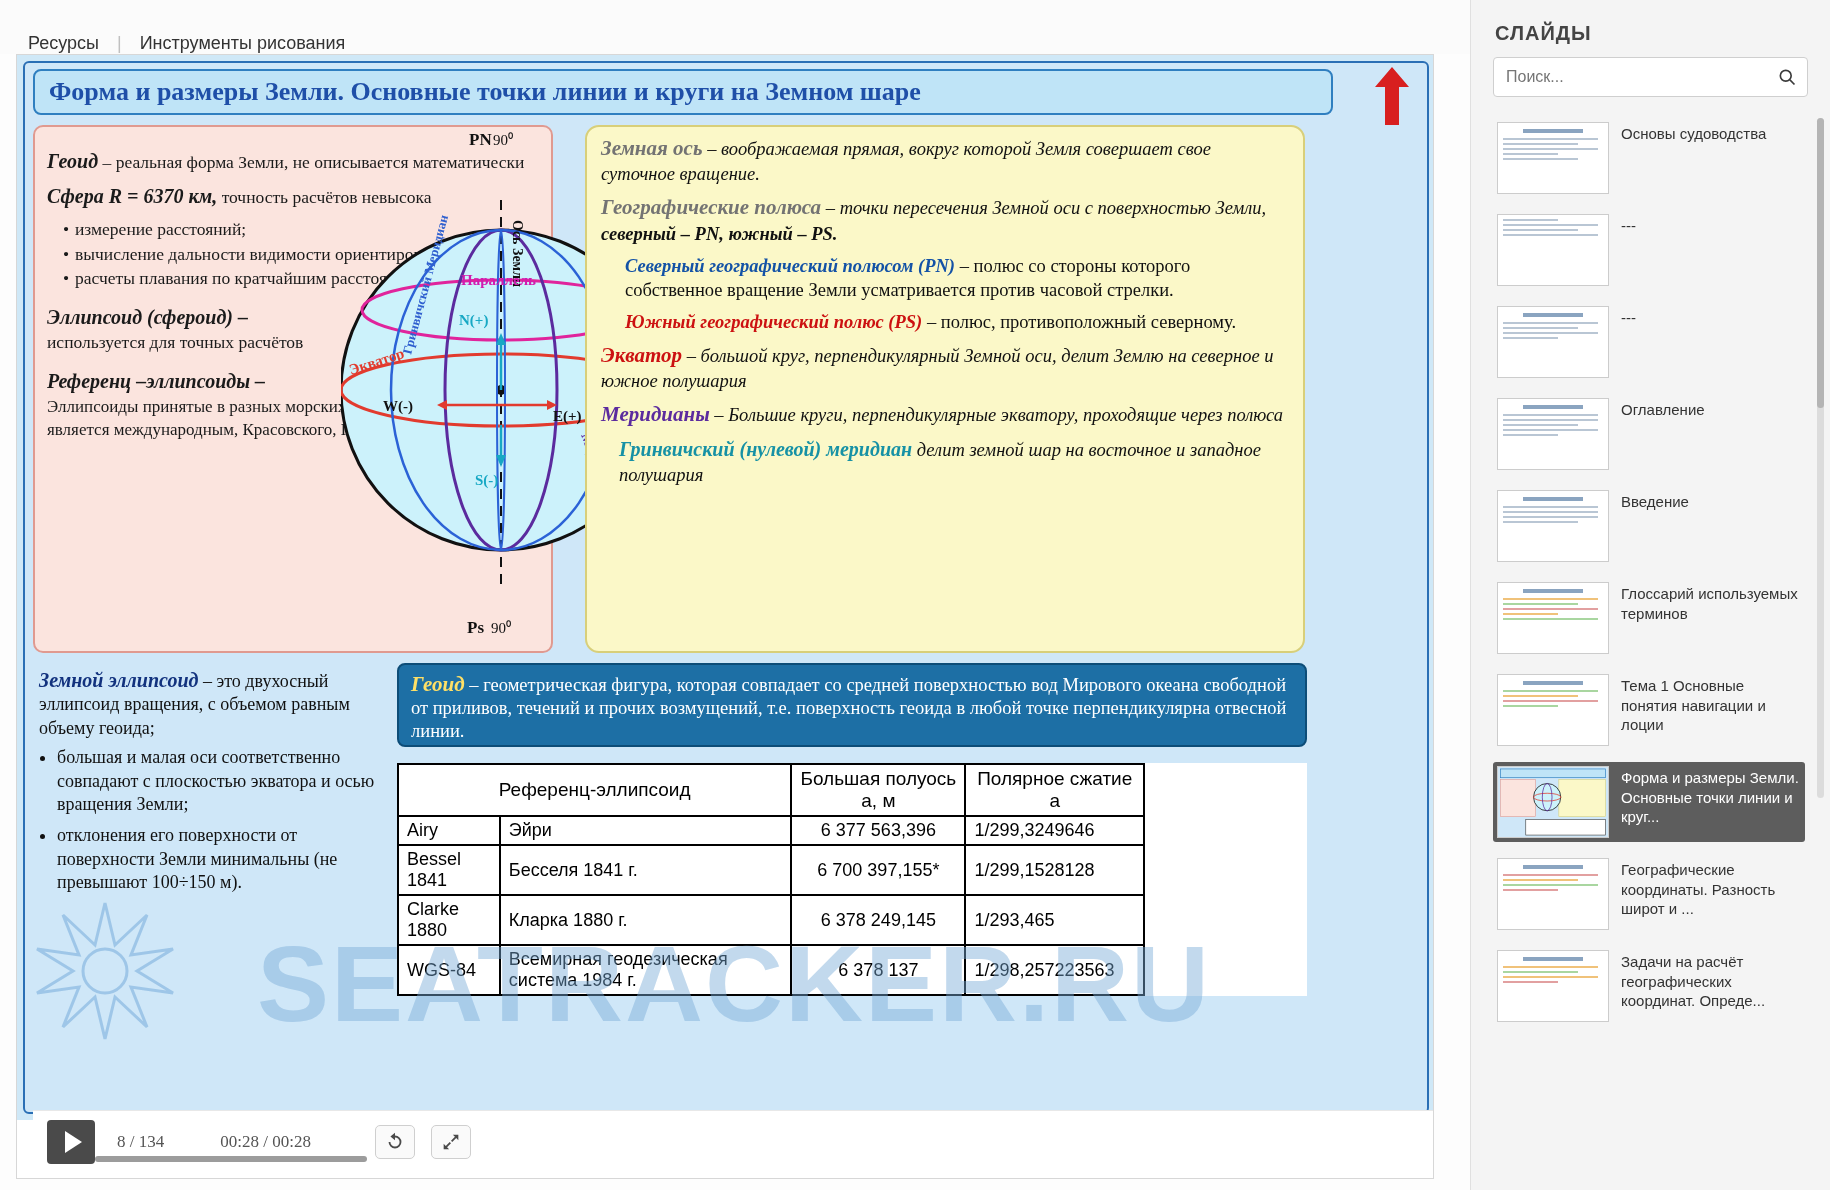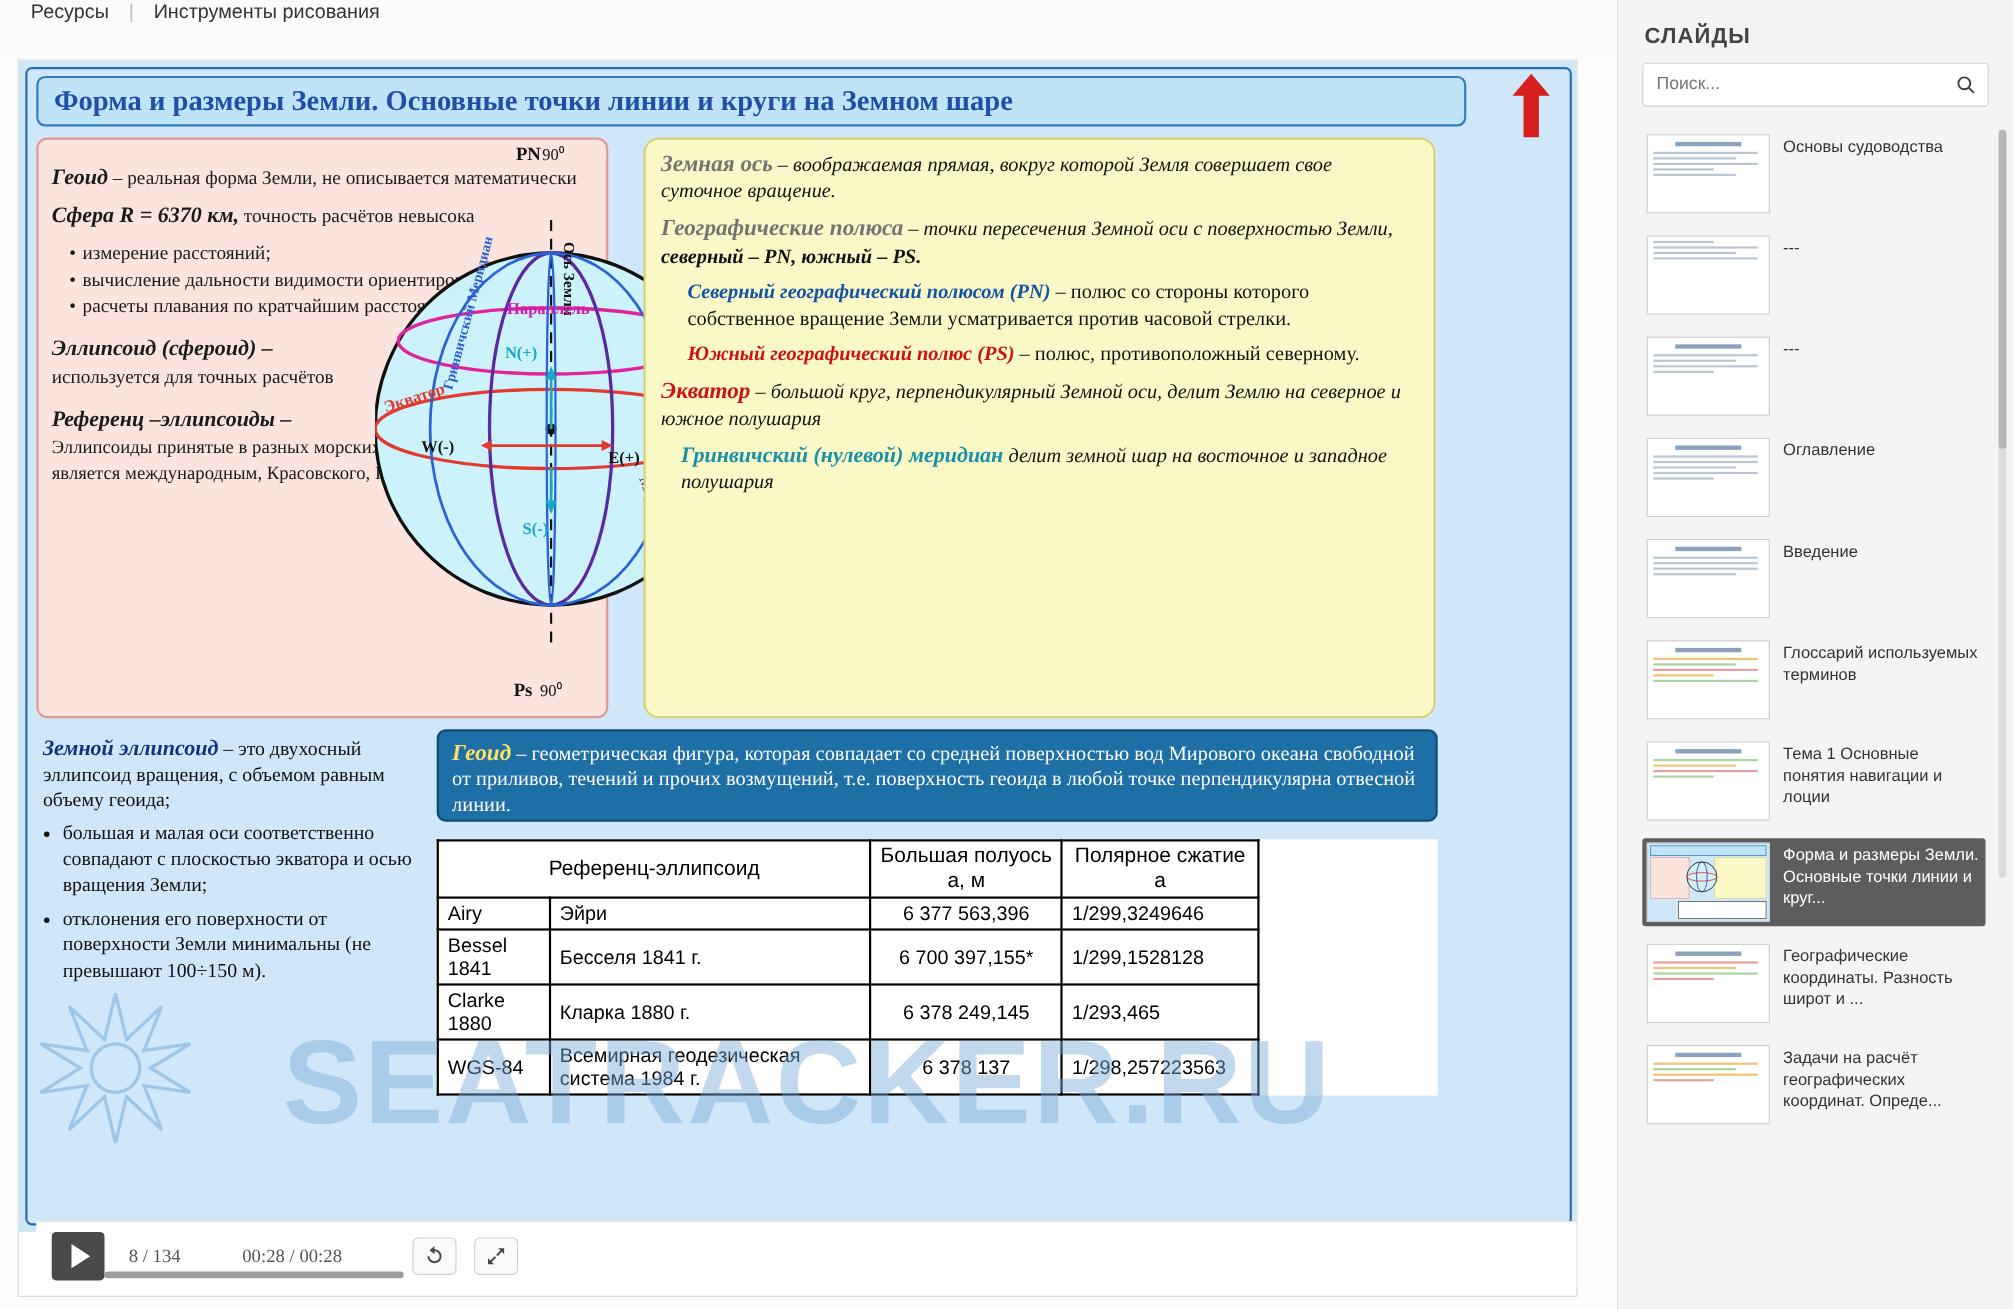--- a/index.html
+++ b/index.html
@@ -14,21 +14,21 @@
     position: relative;
     width: 1830px; height: 1190px;
     background: #fdfdfd;
     overflow: hidden;
   }
 
   
   .topbar {
     position: absolute; top: 0; left: 0; width: 1830px; height: 54px;
     background: #fbfbfb;
-    display: flex; align-items: flex-start;
+    display: flex; align-items: flex-end;
     padding-left: 28px;
     font-size: 18px; color: #333;
   }
   .topbar .tb-item { cursor: default; }
   .topbar .tb-sep { margin: 0 18px; color: #c0c0c0; }
 
   
   .slide-wrap {
     position: absolute;
     top: 54px; left: 16px;
@@ -392,20 +392,23 @@
           <p style="padding-left:24px">
             <span class="bi c-blue">Северный географический полюсом</span>
             <span class="bi c-blue">(PN)</span><span> – полюс со стороны которого собственное вращение Земли усматривается против часовой стрелки.</span>
           </p>
           <p style="padding-left:24px">
             <span class="bi c-red">Южный географический полюс</span>
             <span class="bi c-red">(PS)</span><span> – полюс, противоположный северному.</span>
           </p>
           <p>
             <span class="bi c-red" style="font-size:21px">Экватор</span><span class="ital"> – большой круг, перпендикулярный Земной оси, делит Землю на северное и южное полушария</span>
+          </p>
+          <p>
+            <span class="bi c-purple" style="font-size:21px">Меридианы</span><span class="ital"> – Большие круги, перпендикулярные экватору, проходящие через полюса</span>
           </p>
           <p style="padding-left:18px">
             <span class="bi c-teal" style="font-size:20px">Гринвичский (нулевой) меридиан</span><span class="ital"> делит земной шар на восточное и западное полушария</span>
           </p>
         </div>
 
         <div class="panel-ellipsoid">
           <div>
             <span class="bi c-darkblue" style="font-size:20px">Земной эллипсоид</span><span> – это двухосный эллипсоид вращения, с объемом равным объему геоида;</span>
           </div>

